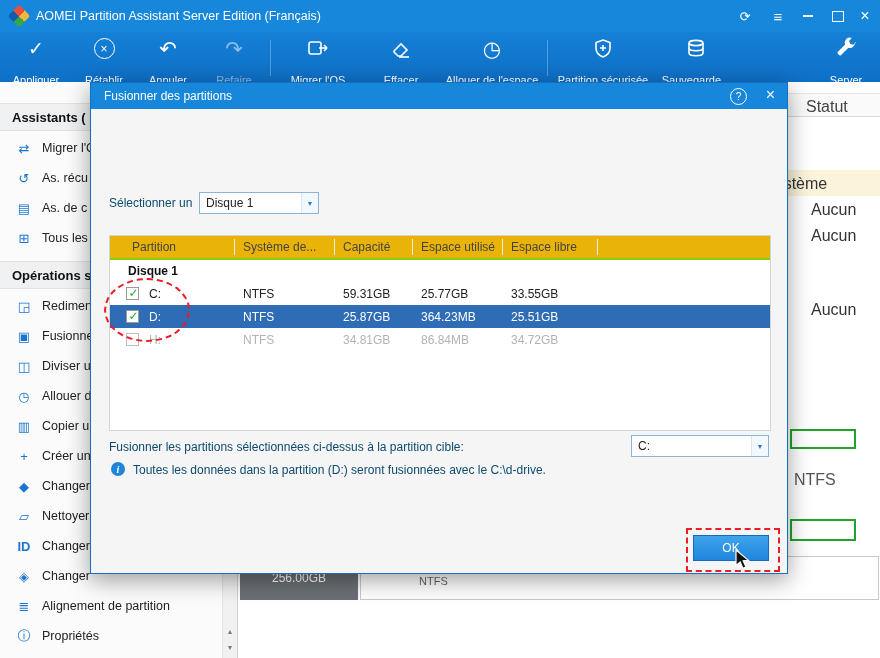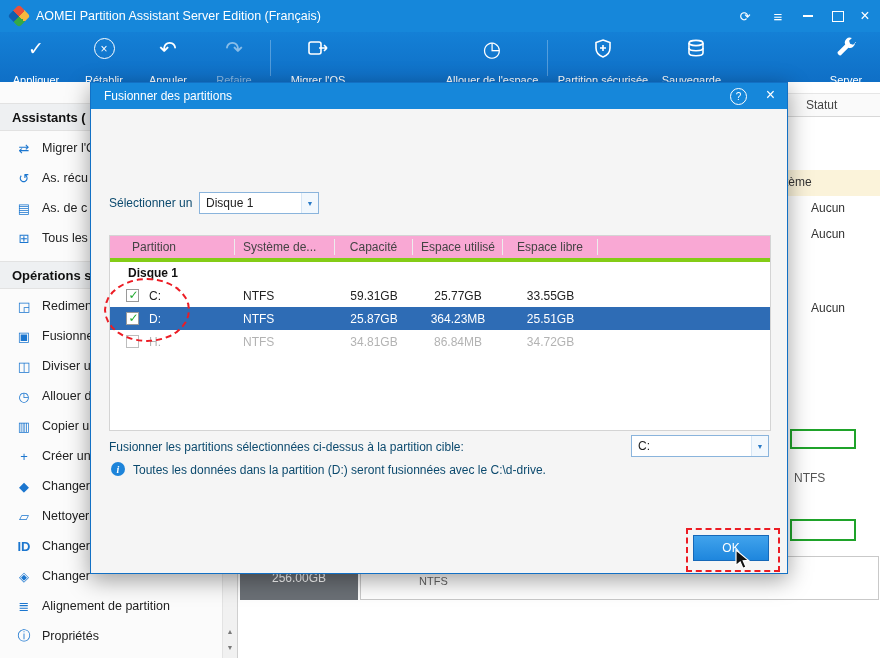--- a/index.html
+++ b/index.html
@@ -31,21 +31,21 @@
   .sitem{position:absolute;left:0;width:222px;height:30px;display:flex;align-items:center;font-size:12.5px;color:#222}
   .sicon{width:20px;margin:0 8px 0 14px;text-align:center;color:#1b76cf;font-size:13px;flex:none}
   .sicon.idtxt{font-size:13px;font-weight:bold}
   #sscroll{position:absolute;left:222px;top:82px;width:15px;height:576px;background:#f1f1f1;border-left:1px solid #e3e3e3;box-sizing:border-box}
   .sarrow{position:absolute;left:224px;width:12px;text-align:center;font-size:7px;color:#7a7a7a}
 
   
   #mainpanel{position:absolute;left:239px;top:82px;width:641px;height:576px;background:#fff}
   .mp{position:absolute;box-sizing:border-box}
   .colhdr{left:0;top:11px;width:641px;height:24px;background:#fafafa;border-top:1px solid #e6e6e6;border-bottom:1px solid #d8d8d8}
-  .mtext{font-size:12px;color:#333;white-space:nowrap}
+  .mtext{font-size:16px;color:#333;white-space:nowrap}
   .rowstrip{left:0;width:641px;height:26px}
   .gbox{border:2px solid #1fa32a;background:#fff}
   .diskbox{background:#6b7076;color:#fff;display:flex;align-items:center;justify-content:center;font-size:12px}
   .diskrow{background:#fff;border:1px solid #c9c9c9}
 
   
   #dialog{position:absolute;left:90px;top:82px;width:698px;height:492px;background:#f5f5f5;border:1px solid #1270c4;
           box-shadow:0 6px 22px rgba(0,0,0,.38);z-index:10;box-sizing:border-box}
   .dtitle{height:26px;background:#1687da;display:flex;align-items:center;color:#fff;font-size:12px;padding-left:13px;position:relative}
   .dhelp{position:absolute;right:40px;top:5px;width:15px;height:15px;border:1px solid #fff;border-radius:50%;
@@ -58,30 +58,30 @@
   .dbanner-text{position:absolute;left:70px;top:0;height:60px;width:616px;display:flex;align-items:center;
                 color:#fff;font-size:11px;white-space:nowrap;overflow:hidden}
   .dlabel{position:absolute;font-size:12px;color:#0c4a6e;white-space:nowrap}
   .dd{position:absolute;height:22px;background:#fff;border:1px solid #8ab4dc;display:flex;align-items:center;box-sizing:border-box;font-size:12px;color:#222}
   .dd-val{flex:1;padding-left:6px;white-space:nowrap;overflow:hidden}
   .dd-arr{width:17px;height:100%;display:flex;align-items:center;justify-content:center;color:#2a7ac6;font-size:7px;
           border-left:1px solid #d6e6f5;background:#f2f8fd;box-sizing:border-box}
 
   .tbl{position:absolute;left:18px;top:152px;width:662px;height:196px;background:#fff;border:1px solid #d4d4d4;box-sizing:border-box;overflow:hidden}
   .thead,.trow{display:grid;grid-template-columns:125px 100px 78px 90px 95px 1fr;align-items:center}
-  .thead{height:22px;background:#f9a8d4;border-bottom:4px solid #84cc16}
+  .thead{height:22px;background:#eab308;border-bottom:2px solid #84cc16}
   .th{font-size:12px;color:#444;padding:0 8px;border-right:1px solid #ececec;height:16px;line-height:16px;white-space:nowrap;overflow:hidden}
   .th.last{border-right:none}
   .tgroup{height:22px;display:flex;align-items:center;font-size:12px;font-weight:bold;color:#111;padding-left:18px}
   .trow{height:23px;font-size:12px;color:#222}
   .trow.sel{background:#2e6cb5;color:#fff}
   .trow.dis{color:#b3b3b3}
   .tc{padding:0 8px;white-space:nowrap;overflow:hidden}
   .tc.c1{display:flex;align-items:center;padding-left:16px}
-  .r{text-align:center}
+  .r{text-align:left}
   .cb{width:13px;height:13px;background:#fff;border:1px solid #9a9a9a;box-sizing:border-box;margin-right:10px;flex:none;position:relative}
   .cb.on::after{content:"✓";position:absolute;left:0;top:-2px;width:13px;text-align:center;color:#1faa2e;font-weight:bold;font-size:12px;line-height:15px}
   .cb.off{border-color:#bdbdbd}
   .pname{white-space:nowrap}
 
   .infodot{position:absolute;width:14px;height:14px;border-radius:50%;background:#1d84da;color:#fff;display:flex;align-items:center;
            justify-content:center;font-size:10px;font-family:"Liberation Serif",serif;font-style:italic;font-weight:bold}
   .okbtn{position:absolute;width:76px;height:26px;background:linear-gradient(#41a3ec,#1e86dd);border:1px solid #1668b8;
          color:#fff;font-size:12px;display:flex;align-items:center;justify-content:center;box-sizing:border-box}
   .reddash{position:absolute;border:2px dashed #ec1c24;z-index:20}
@@ -129,20 +129,29 @@
     <div class="tsep" style="left:270px"></div>
     <div class="tbtn" style="left:280px;width:76px">
       <div class="ticon">
         <svg width="24" height="24" viewBox="0 0 24 24">
             <rect x="3" y="5" width="12" height="12" rx="2" fill="none" stroke="#fff" stroke-width="1.6"></rect>
             <path d="M13 11h8m0 0l-3-3m3 3l-3 3" stroke="#fff" stroke-width="1.6" fill="none"></path>
           </svg>
       </div>
       <div class="tlabel">Migrer l'OS</div>
     </div>
+    <div class="tbtn" style="left:366px;width:70px">
+      <div class="ticon">
+        <svg width="24" height="24" viewBox="0 0 24 24">
+            <path d="M5 14l7-7 6 6-6 6H9l-4-4z" fill="none" stroke="#fff" stroke-width="1.6"></path>
+            <path d="M10 20h10" stroke="#fff" stroke-width="1.6"></path>
+          </svg>
+      </div>
+      <div class="tlabel">Effacer</div>
+    </div>
     <div class="tbtn" style="left:440px;width:104px">
       <div class="ticon" style="font-size:21px">◷</div>
       <div class="tlabel">Allouer de l'espace</div>
     </div>
     <div class="tsep" style="left:547px"></div>
     <div class="tbtn" style="left:554px;width:98px">
       <div class="ticon">
         <svg width="24" height="24" viewBox="0 0 24 24">
             <path d="M12 3l7 2.5V11c0 4.5-3 7.5-7 9-4-1.5-7-4.5-7-9V5.5L12 3z" fill="none" stroke="#fff" stroke-width="1.6"></path>
             <path d="M12 8v6M9 11h6" stroke="#fff" stroke-width="1.6"></path>

